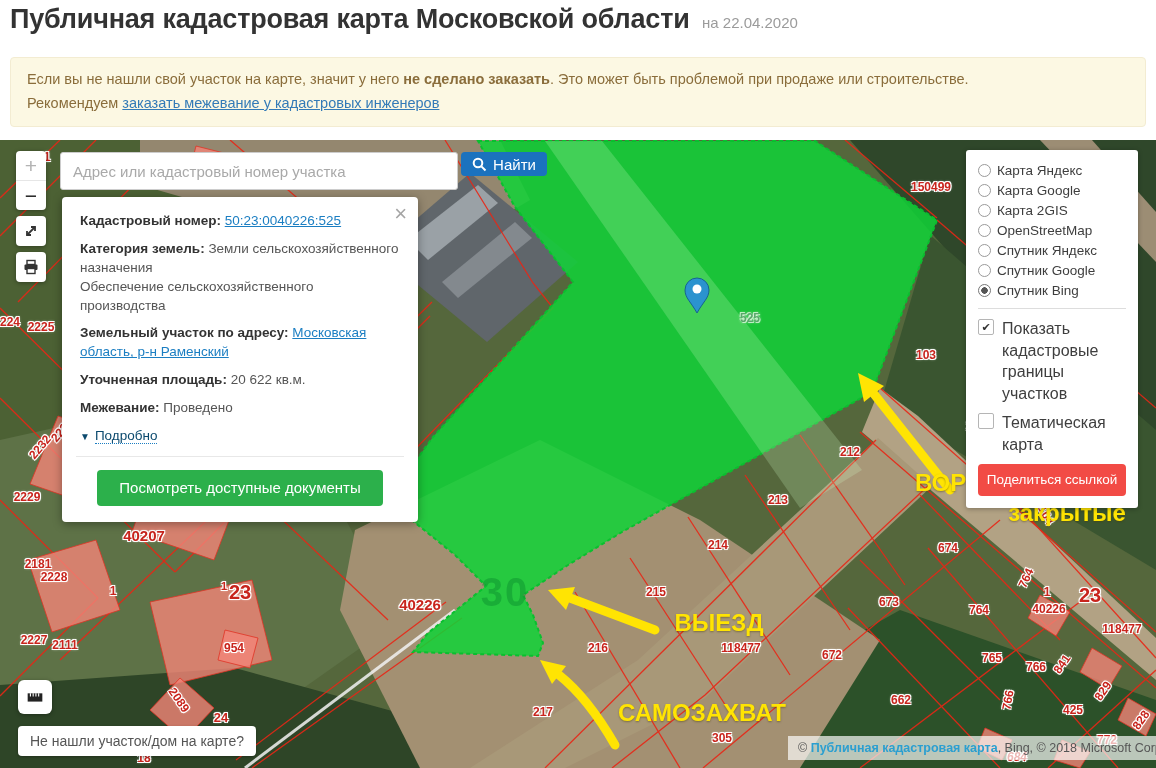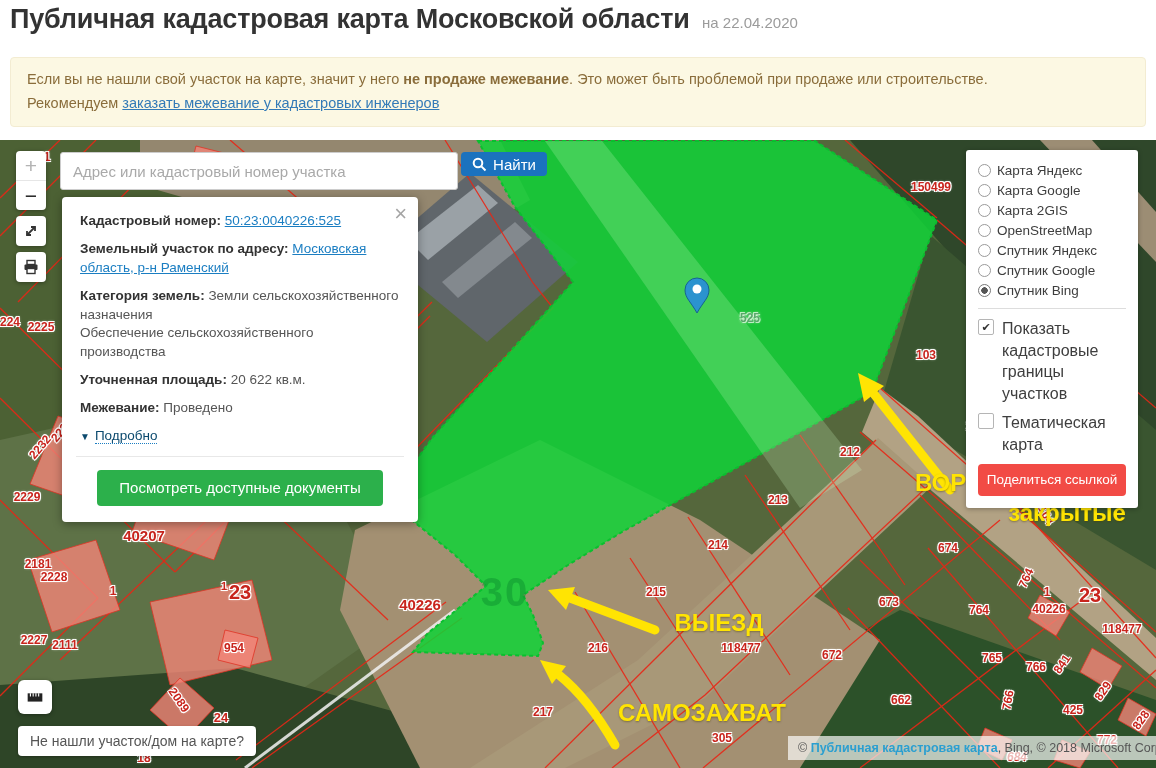--- a/index.html
+++ b/index.html
@@ -83,21 +83,21 @@
 </style>
 </head>
 <body>
 
 <div class="page-header">
   <h1 class="page-title" style="margin:0;display:inline;">Публичная кадастровая карта Московской области</h1>
   <span class="page-date">на 22.04.2020</span>
 </div>
 
 <div class="notice">
-  <div><span>Если вы не нашли свой участок на карте, значит у него </span><b>не продаже межевание</b><span>. Это может быть проблемой при продаже или строительстве.</span></div>
+  <div><span>Если вы не нашли свой участок на карте, значит у него </span><b>не сделано заказать</b><span>. Это может быть проблемой при продаже или строительстве.</span></div>
   <div><span>Рекомендуем </span><a>заказать межевание у кадастровых инженеров</a></div>
 </div>
 
 <div id="map">
 
   <svg id="map-bg" width="1156" height="628" viewBox="0 0 1156 628">
     <rect width="1156" height="628" fill="#55673c"></rect>
 
     <polygon points="0,0 360,0 250,260 0,310" fill="#4c6134"></polygon>
     <polygon points="0,300 270,240 400,480 190,628 0,570" fill="#5e7247"></polygon>
@@ -288,27 +288,27 @@
     </svg>
   </div>
 
   <div id="popup">
     <span class="close">×</span>
     <div class="prow">
       <b>Кадастровый номер:</b>
       <a style="text-decoration:underline;">50:23:0040226:525</a>
     </div>
     <div class="prow">
-      <b>Земельный участок по адресу:</b>
-      <a style="text-decoration:underline;">Московская область, р-н Раменский</a>
-    </div>
-    <div class="prow">
       <b>Категория земель:</b>
       <span>Земли сельскохозяйственного назначения</span><br>
       <span>Обеспечение сельскохозяйственного производства</span>
+    </div>
+    <div class="prow">
+      <b>Земельный участок по адресу:</b>
+      <a style="text-decoration:underline;">Московская область, р-н Раменский</a>
     </div>
     <div class="prow">
       <b>Уточненная площадь:</b>
       <span>20 622 кв.м.</span>
     </div>
     <div class="prow">
       <b>Межевание:</b>
       <span>Проведено</span>
     </div>
     <div class="details-row">

